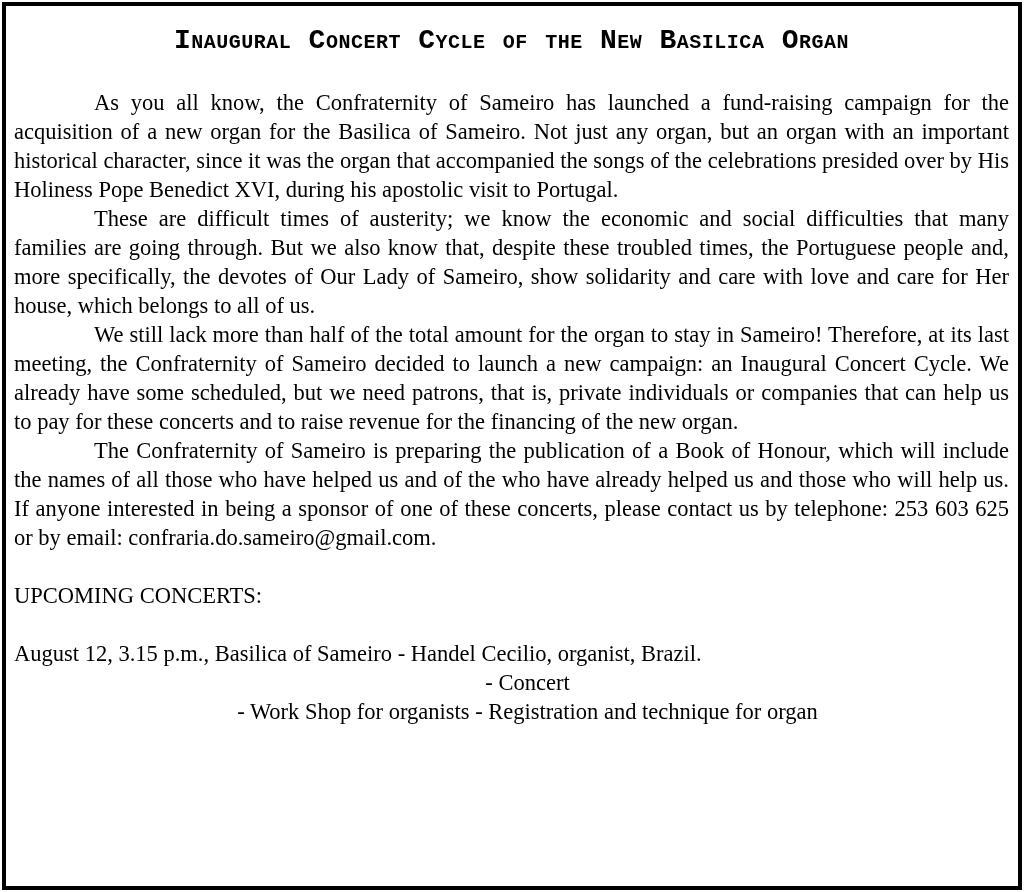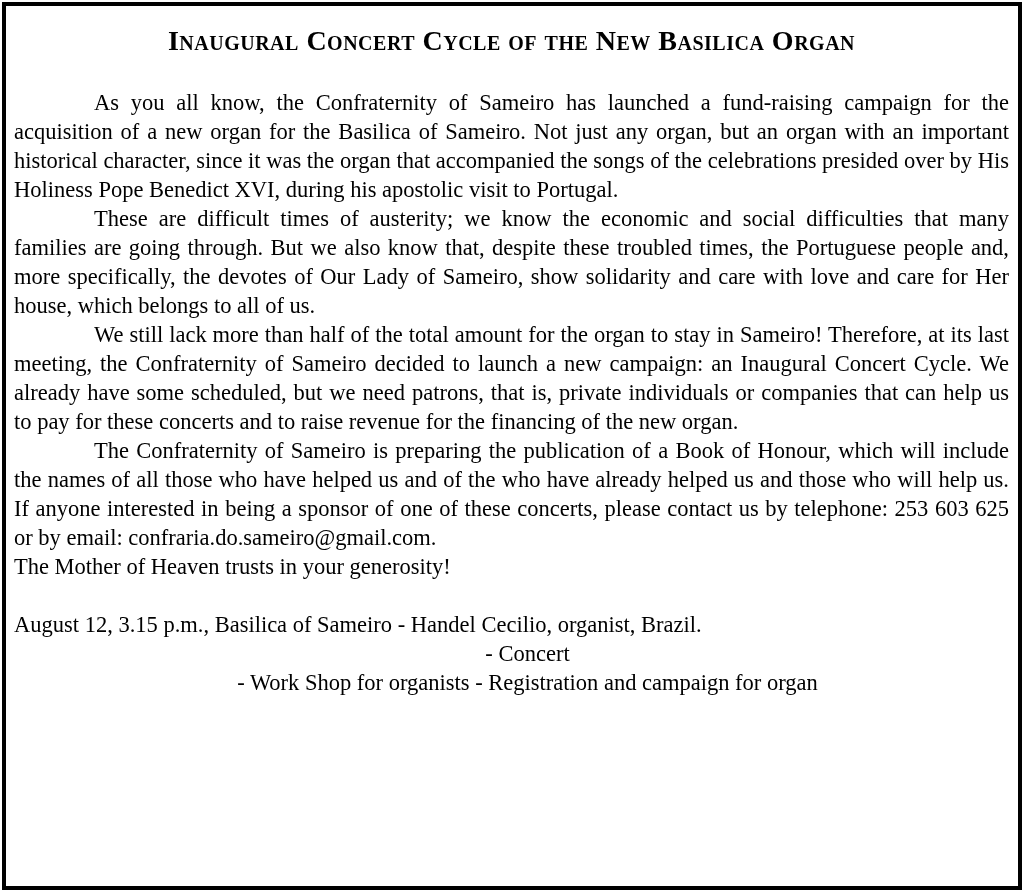--- a/index.html
+++ b/index.html
@@ -23,21 +23,21 @@
     padding: 20px 9px 8px 8px;
     overflow: hidden;
     font-family: "Liberation Serif", "DejaVu Serif", serif;
     color: #000000;
     font-size: 22.5px;
     line-height: 29px;
   }
   .doc-title {
     margin: 0 0 32px 0;
     text-align: center;
-    font-family: Liberation Serif, serif;
+    font-family: Liberation Mono, monospace;
     font-size: 28px;
     line-height: 30px;
     font-weight: bold;
     font-variant: small-caps;
     letter-spacing: 0.5px;
   }
   p.body-para {
     margin: 0;
     text-indent: 80px;
     text-align: justify;
@@ -75,23 +75,23 @@
 
     <p class="body-para">As you all know, the Confraternity of Sameiro has launched a fund-raising campaign for the acquisition of a new organ for the Basilica of Sameiro. Not just any organ, but an organ with an important historical character, since it was the organ that accompanied the songs of the celebrations presided over by His Holiness Pope Benedict XVI, during his apostolic visit to Portugal.</p>
 
 
     <p class="body-para">These are difficult times of austerity; we know the economic and social difficulties that many families are going through. But we also know that, despite these troubled times, the Portuguese people and, more specifically, the devotes of Our Lady of Sameiro, show solidarity and care with love and care for Her house, which belongs to all of us.</p>
 
     <p class="body-para">We still lack more than half of the total amount for the organ to stay in Sameiro! Therefore, at its last meeting, the Confraternity of Sameiro decided to launch a new campaign: an Inaugural Concert Cycle. We already have some scheduled, but we need patrons, that is, private individuals or companies that can help us to pay for these concerts and to raise revenue for the financing of the new organ.</p>
 
     <p class="body-para">The Confraternity of Sameiro is preparing the publication of a Book of Honour, which will include the names of all those who have helped us and of the who have already helped us and those who will help us. If anyone interested in being a sponsor of one of these concerts, please contact us by telephone: 253 603 625 or by email: confraria.do.sameiro@gmail.com.</p>
 
-    <p class="closing-line">The Mother of Heaven trusts in your generosity!</p>
 
+    <p class="upcoming-heading">UPCOMING CONCERTS:</p>
 
     <p class="concert-headline">August 12, 3.15 p.m., Basilica of Sameiro - Handel Cecilio, organist, Brazil.</p>
 
     <p class="concert-item">- Concert</p>
 
-    <p class="concert-item">- Work Shop for organists - Registration and campaign for organ</p>
+    <p class="concert-item">- Work Shop for organists - Registration and technique for organ</p>
 
   </div>
 </div>
 
 </body></html>

